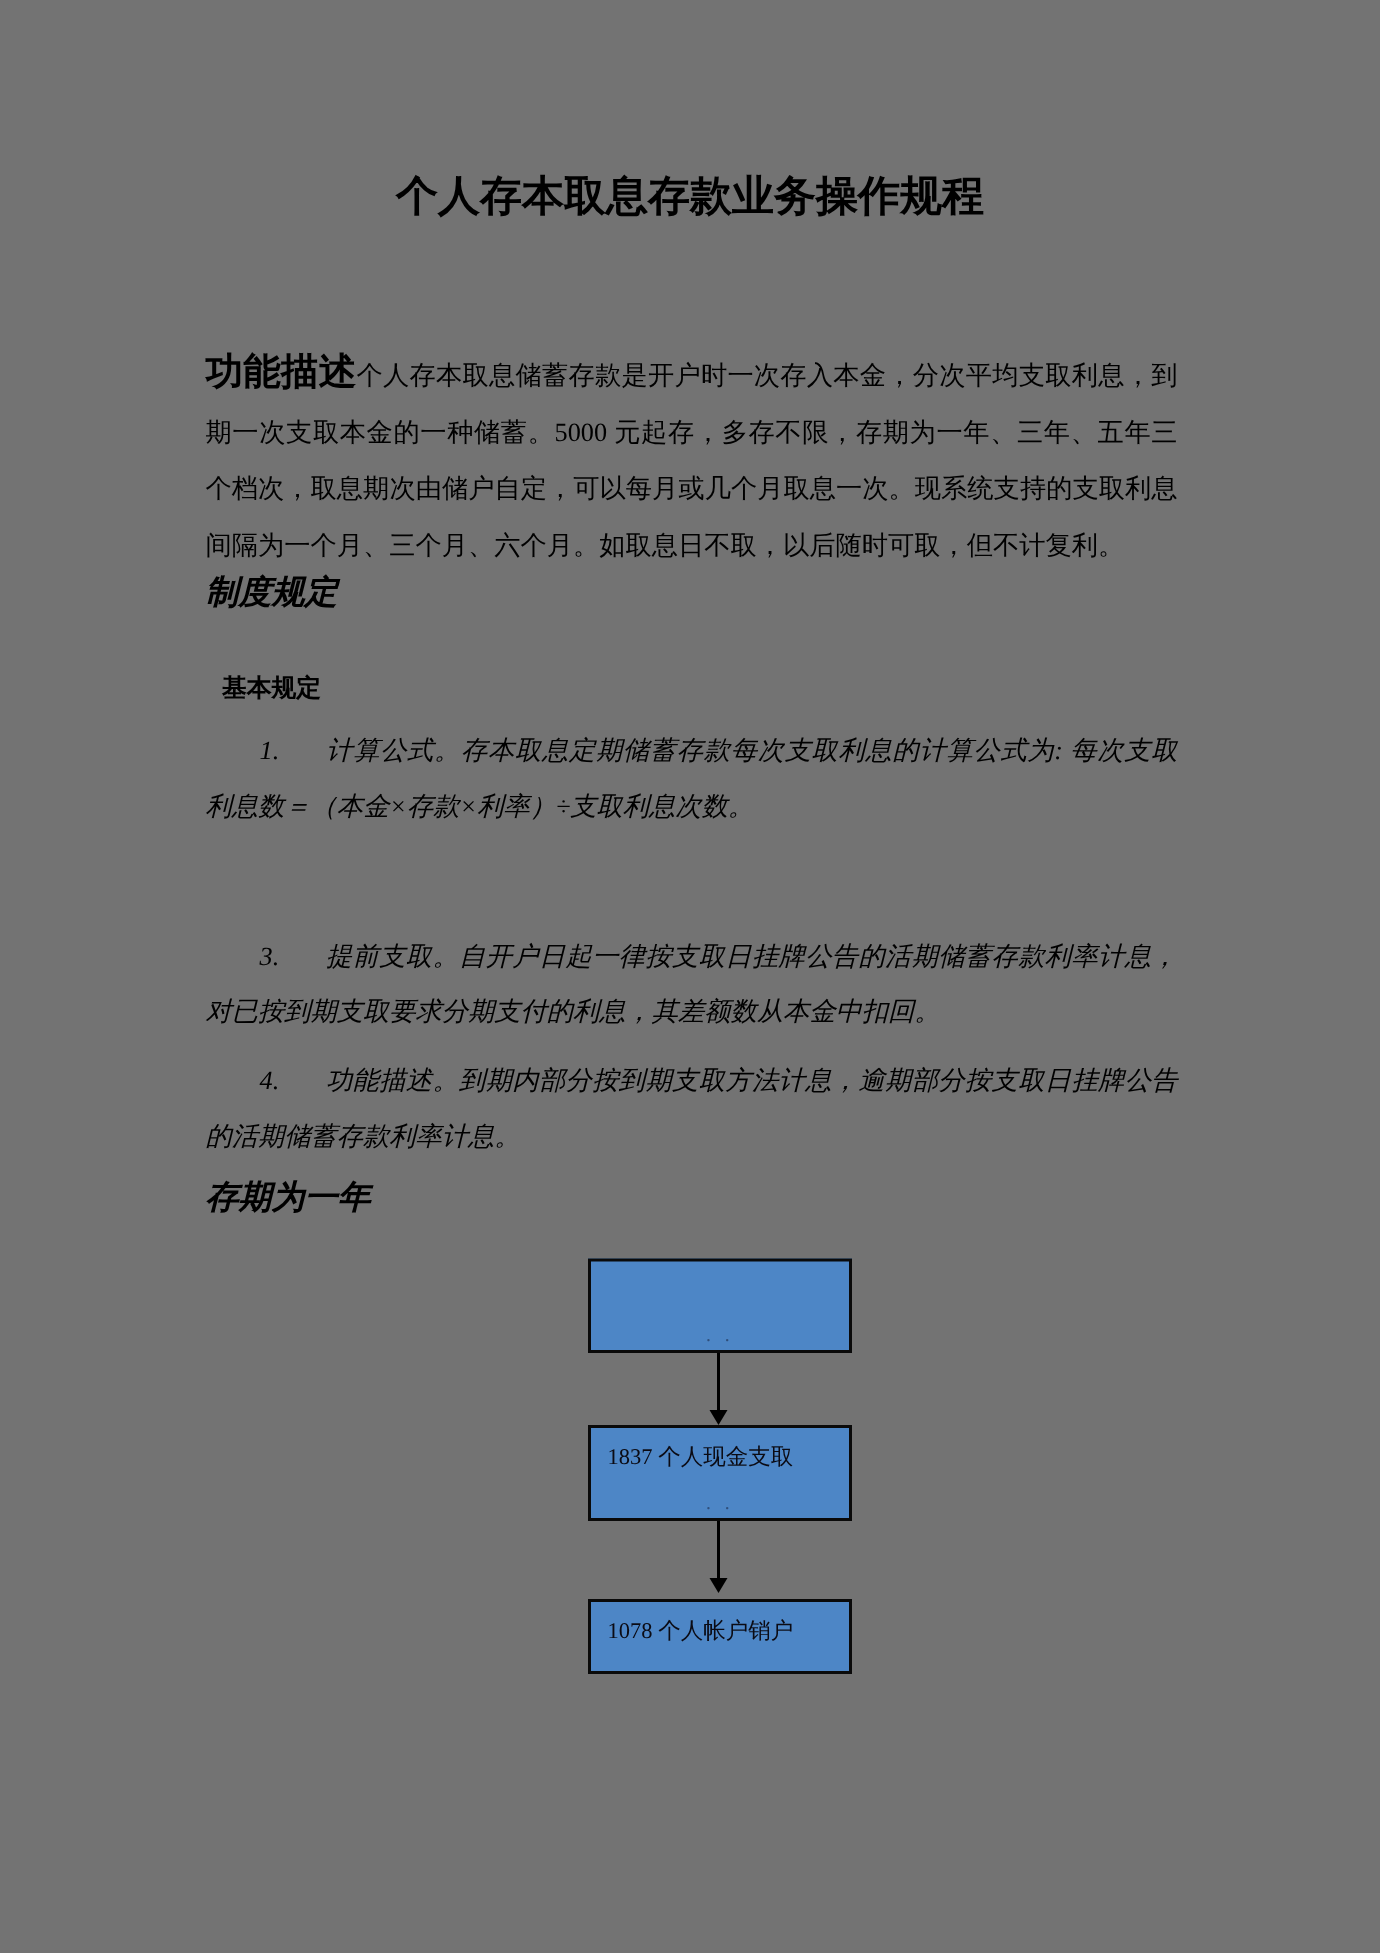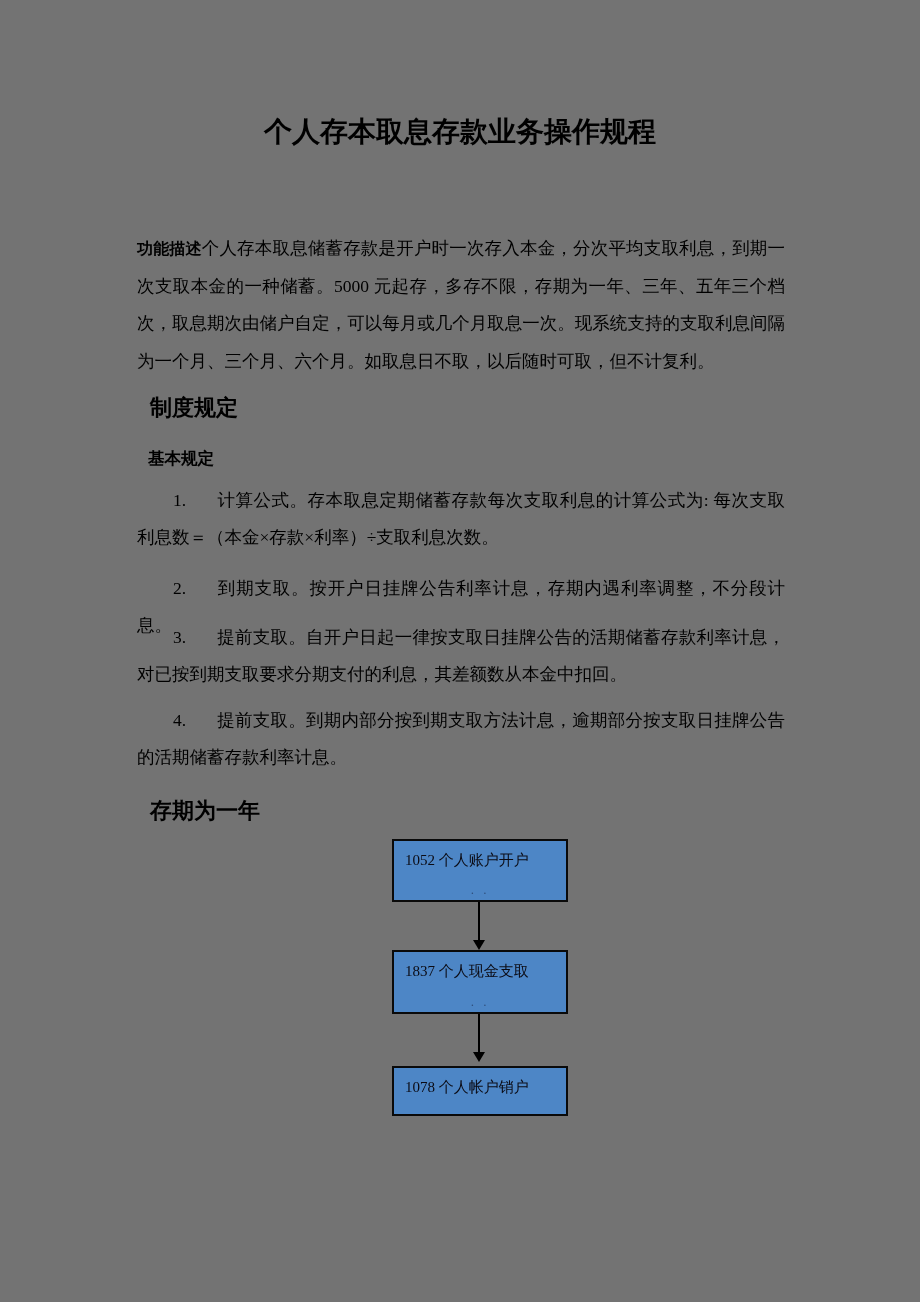--- a/index.html
+++ b/index.html
@@ -31,31 +31,32 @@
     position: absolute;
     left: 137px;
     width: 648px;
     font-size: 17.5px;
     line-height: 37.5px;
     text-align: justify;
     margin: 0;
   }
   .feature-para { top: 230px; }
   .feature-lead {
-    font-size: 16px;
+    font-size: 25px;
     font-weight: bold;
     line-height: 37.5px;
   }
   .h-major {
     position: absolute;
     left: 137px;
     font-size: 22px;
     font-weight: bold;
     line-height: 28px;
-    margin: 13px;
+    margin: 0;
+    font-style: italic;
   }
   .h-rules { top: 381px; }
   .h-flow  { top: 784px; }
   .h-minor {
     position: absolute;
     left: 137px;
     font-size: 16.5px;
     font-weight: bold;
     line-height: 21px;
     margin: 11px;
@@ -63,20 +64,21 @@
   .h-basic { top: 437px; }
   .rule-item {
     position: absolute;
     left: 137px;
     width: 648px;
     font-size: 17.5px;
     line-height: 36.5px;
     text-align: justify;
     text-indent: 36px;
     margin: 0;
+    font-style: italic;
   }
   .rule-item-1 { top: 482px; }
   .rule-item-2 { top: 570px; }
   .rule-item-3 { top: 619px; }
   .rule-item-4 { top: 702px; }
   .rule-num {
     display: inline-block;
     width: 44px;
     text-indent: 0;
   }
@@ -147,38 +149,34 @@
   </p>
 
   <h2 class="h-major h-rules">制度规定</h2>
 
   <h3 class="h-minor h-basic">基本规定</h3>
 
   <p class="rule-item rule-item-1">
     <span class="rule-num">1.</span><span>计算公式。存本取息定期储蓄存款每次支取利息的计算公式为: 每次支取利息数＝（本金×存款×利率）÷支取利息次数。</span>
   </p>
 
-  <p class="rule-item rule-item-2">
-    <span class="rule-num">2.</span><span>到期支取。按开户日挂牌公告利率计息，存期内遇利率调整，不分段计息。</span>
-  </p>
 
   <p class="rule-item rule-item-3">
     <span class="rule-num">3.</span><span>提前支取。自开户日起一律按支取日挂牌公告的活期储蓄存款利率计息，对已按到期支取要求分期支付的利息，其差额数从本金中扣回。</span>
   </p>
 
   <p class="rule-item rule-item-4">
-    <span class="rule-num">4.</span><span>提前支取。到期内部分按到期支取方法计息，逾期部分按支取日挂牌公告的活期储蓄存款利率计息。</span>
+    <span class="rule-num">4.</span><span>功能描述。到期内部分按到期支取方法计息，逾期部分按支取日挂牌公告的活期储蓄存款利率计息。</span>
   </p>
 
   <h2 class="h-major h-flow">存期为一年</h2>
 
   <div class="flowchart">
 
     <div class="flow-box flow-box-1">
-      <span class="flow-box-label">1052 个人账户开户</span>
       <span class="flow-box-faint">. .</span>
     </div>
 
     <div class="flow-arrow-line flow-arrow-line-1"></div>
     <div class="flow-arrow-head flow-arrow-head-1"></div>
 
     <div class="flow-box flow-box-2">
       <span class="flow-box-label">1837 个人现金支取</span>
       <span class="flow-box-faint">. .</span>
     </div>

